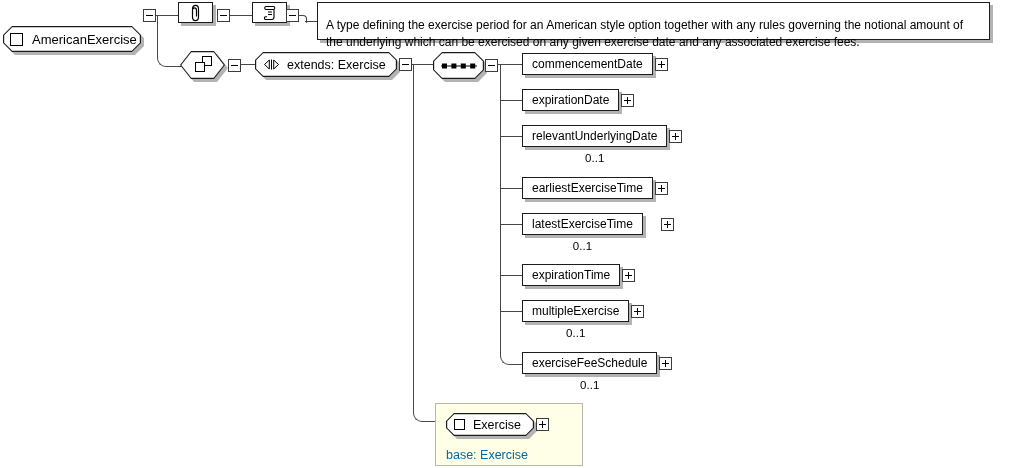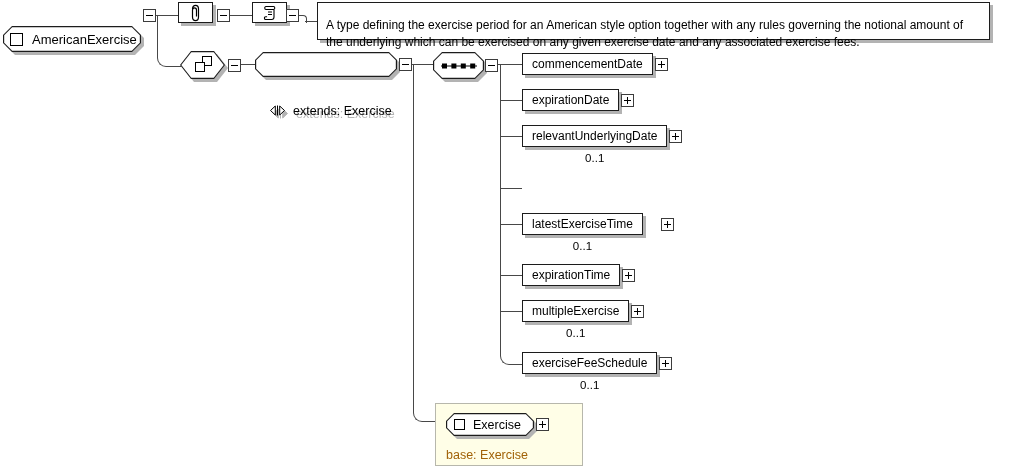--- a/index.html
+++ b/index.html
@@ -47,21 +47,21 @@
   .el-row{position:absolute; left:522px; display:flex; align-items:flex-start;}
   .ebox-wrap{position:relative; display:inline-block;}
   .ebox{display:inline-flex; align-items:center; height:22px; box-sizing:border-box;
         background:#fff; border:1px solid #1c1c1c; box-shadow:3px 3px 0 #b3b3b3;
         padding:0 9px; font-size:12px; white-space:nowrap;}
   .el-row .tg.inline{margin-top:4.5px;}
   .occurs{position:absolute; top:27px; left:0; width:100%; text-align:center; font-size:11.5px;}
   
   .base-panel{position:absolute; left:435px; top:403px; width:148px; height:63px;
               box-sizing:border-box; background:#fffee7; border:1px solid #b7b7ac;}
-  .base-caption{position:absolute; left:446px; top:448px; font-size:12.5px; color:#a16207;}
+  .base-caption{position:absolute; left:446px; top:448px; font-size:12.5px; color:#0369a1;}
   .badge-label{font-size:12.5px; white-space:nowrap;}
 </style>
 </head>
 <body>
 
 <div class="canvas">
 
   <div class="ln ln-h" style="left:156px; top:15px; width:22px;"></div>
   <div class="ln ln-h" style="left:230px; top:15px; width:22px;"></div>
   <div class="corner-tr" style="left:299px; top:15px; width:7px; height:7px;"></div>
@@ -123,21 +123,21 @@
       <span class="sq-icon" style="position:absolute; left:15px; top:11px; width:10px; height:10px; border-width:1.2px;"></span>
     </div>
   </div>
   <div class="tg" style="left:228px; top:59px;">
       <span class="bh"></span>
     </div>
 
   <div class="oct" style="left:255px; top:52px; width:142px; height:25px; --b:8px;">
     <div class="o-outer"></div>
       <div class="o-inner"></div>
-    <div class="o-content" style="padding-left:14px;margin-top:46px;">
+    <div class="o-content" style="padding-left:8px;">
       <svg width="17" height="11" viewBox="0 0 17 11">
         <path d="M6.3 1 L1.5 5.5 L6.3 10 Z" fill="#fff" stroke="#000" stroke-width="1"></path>
         <path d="M10.7 1 L15.5 5.5 L10.7 10 Z" fill="#fff" stroke="#000" stroke-width="1"></path>
         <line x1="8.5" y1="0.5" x2="8.5" y2="10.5" stroke="#000" stroke-width="1"></line>
       </svg>
       <span class="badge-label" style="margin-left:7px;">extends: Exercise</span>
     </div>
   </div>
   <div class="tg" style="left:399px; top:58px;">
       <span class="bh"></span>
@@ -177,20 +177,28 @@
       </span>
   </div>
   <div class="el-row" style="top:125px;justify-content:flex-end;">
     <span class="ebox-wrap"><span class="ebox">relevantUnderlyingDate</span>
       <span class="occurs">0..1</span></span>
     <span class="tg inline">
         <span class="bh"></span>
         <span class="bv"></span>
       </span>
   </div>
+  <div class="el-row" style="top:177px;">
+    <span class="ebox-wrap"><span class="ebox">earliestExerciseTime</span>
+      <span class="occurs"></span></span>
+    <span class="tg inline">
+        <span class="bh"></span>
+        <span class="bv"></span>
+      </span>
+  </div>
   <div class="el-row" style="top:213px;gap:16px;">
     <span class="ebox-wrap"><span class="ebox">latestExerciseTime</span>
       <span class="occurs">0..1</span></span>
     <span class="tg inline">
         <span class="bh"></span>
         <span class="bv"></span>
       </span>
   </div>
   <div class="el-row" style="top:264px;">
     <span class="ebox-wrap"><span class="ebox">expirationTime</span>

